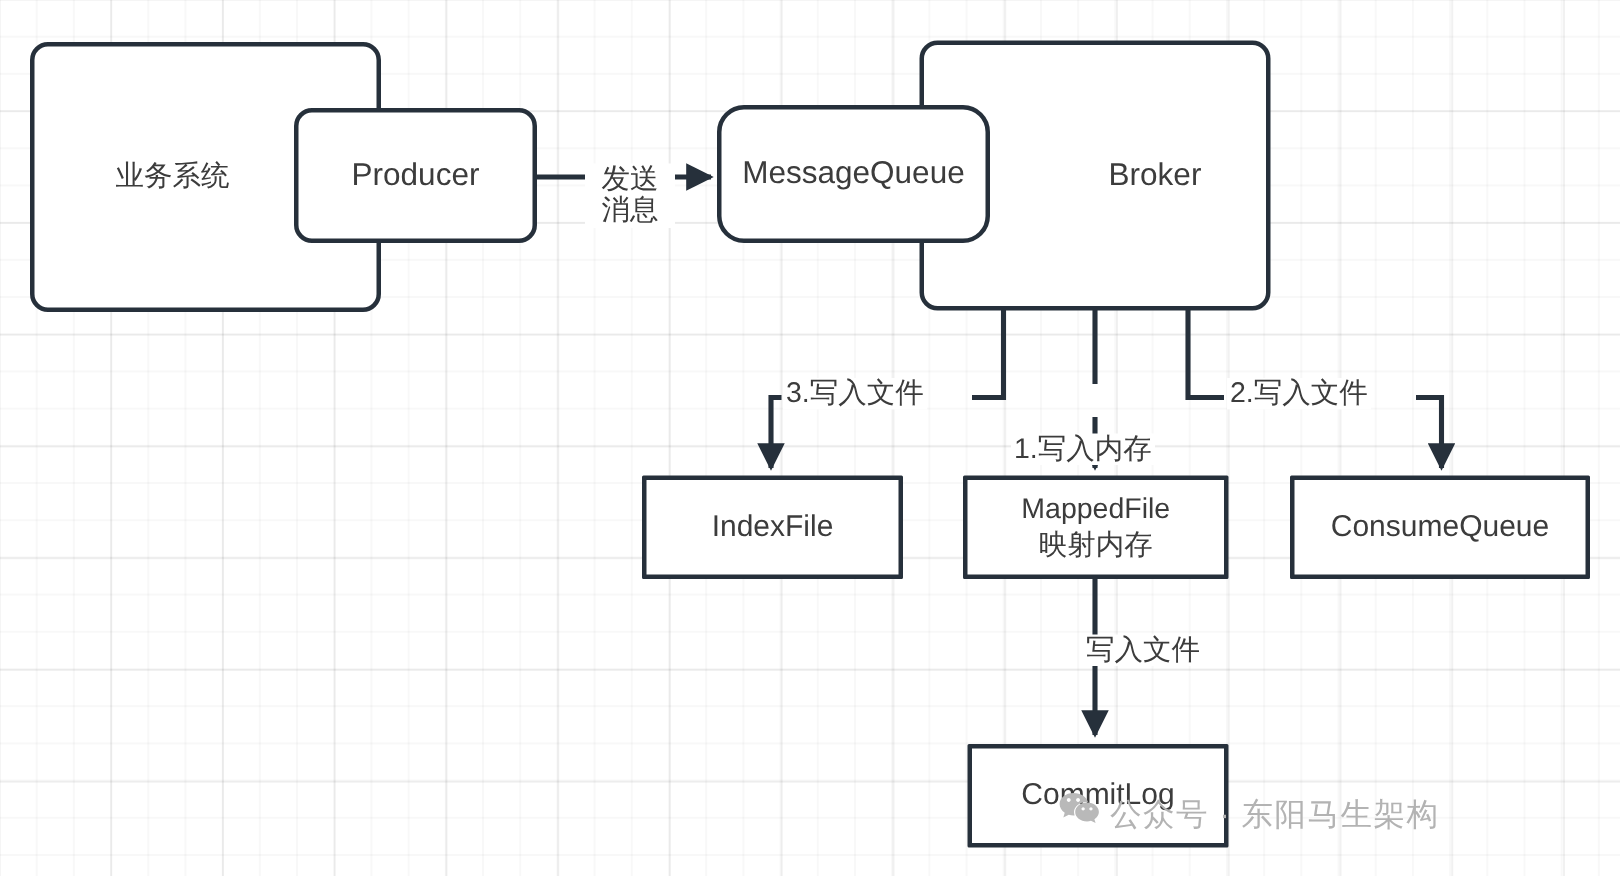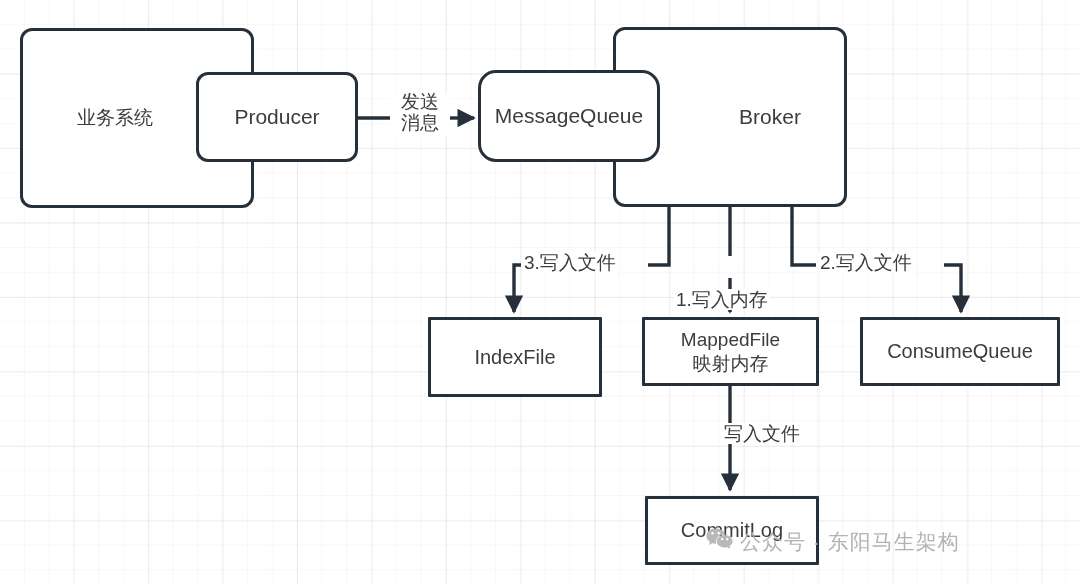--- a/index.html
+++ b/index.html
@@ -55,21 +55,21 @@
   .node.square  { border-radius: 1px; }
   .node-label { white-space: pre-line; }
 
   
   #node-business    { left:20px;  top:28px;  width:234px; height:180px; font-size:19px; }
   #node-business .node-label { transform: translate(-22px, 0); }
   #node-producer    { left:196px; top:72px;  width:162px; height:90px;  font-size:21px; }
   #node-broker      { left:613px; top:27px;  width:234px; height:180px; font-size:21px; }
   #node-broker .node-label { transform: translate(40px, 0); }
   #node-mq          { left:478px; top:70px;  width:182px; height:92px;  font-size:21px;border-radius:18px; }
-  #node-indexfile   { left:428px; top:317px; width:174px; height:80px;  font-size:20px; }
+  #node-indexfile   { left:428px; top:317px; width:174px; height:69px;  font-size:20px; }
   #node-mappedfile  { left:642px; top:317px; width:177px; height:69px;  font-size:19px; }
   #node-consumequeue{ left:860px; top:317px; width:200px; height:69px;  font-size:20px; }
   #node-commitlog   { left:645px; top:496px; width:174px; height:69px;  font-size:20px; }
 
   
   #node-business    { z-index: 2; }
   #node-broker      { z-index: 2; }
   #node-producer    { z-index: 3; }
   #node-mq          { z-index: 3; }
 
@@ -77,21 +77,21 @@
     position: absolute;
     color: #3c3c3c;
     background: #ffffff;
     font-size: 19px;
     line-height: 1.12;
     white-space: pre-line;
     text-align: center;
     padding: 0 2px;
     z-index: 4;
   }
-  #label-send       { left:390px; top:93px;  width:56px;font-family:Liberation Mono, monospace; }
+  #label-send       { left:390px; top:109px;  width:56px; }
   #label-step3      { left:522px; top:252px; }
   #label-step1      { left:674px; top:252px;margin-top:37px; }
   #label-step2      { left:818px; top:252px; }
   #label-write-file { left:681px; top:423px;margin-left:41px; }
 
   #watermark {
     position: absolute;
     left: 706px;
     top: 528px;
     display: flex;

